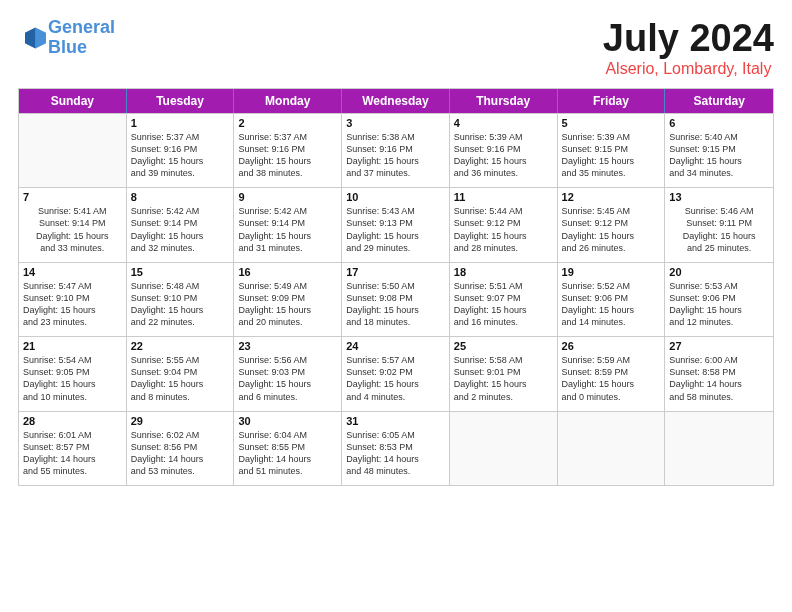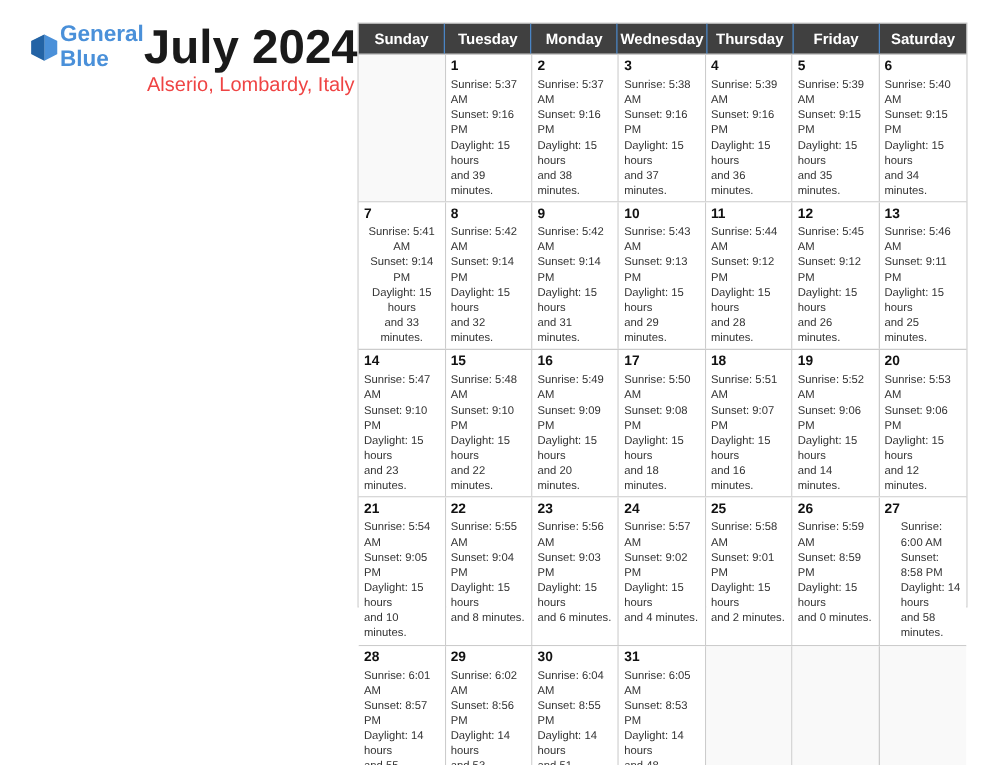--- a/index.html
+++ b/index.html
@@ -8,21 +8,21 @@
       background: #fff;
       width: 792px;
       height: 612px;
       overflow: hidden;
     }
     .page {
       width: 792px;
       height: 496px;
       padding: 18px 18px 10px 18px;
       display: flex;
-      flex-direction: row;
+      flex-direction: column;
     }
     .header {
       display: flex;
       align-items: flex-start;
       justify-content: space-between;
       margin-bottom: 10px;
     }
     .logo {
       display: flex;
       align-items: center;
@@ -57,21 +57,21 @@
     }
     .calendar {
       flex: 1;
       display: flex;
       flex-direction: column;
       border: 1px solid #ccc;
     }
     .cal-header-row {
       display: grid;
       grid-template-columns: repeat(7, 1fr);
-      background: #404040;
+      background: #a21caf;
     }
     .cal-header-cell {
       color: #fff;
       font-size: 12px;
       font-weight: bold;
       text-align: center;
       padding: 5px 2px;
       border-right: 1px solid #4a85c5;
     }
     .cal-header-cell:last-child { border-right: none; }
@@ -226,21 +226,21 @@
           </div>
           <div class="cal-cell">
             <span class="day-num">12</span>
             <div class="info" style="white-space: pre-line;">Sunrise: 5:45 AM
 Sunset: 9:12 PM
 Daylight: 15 hours
 and 26 minutes.</div>
           </div>
           <div class="cal-cell">
             <span class="day-num">13</span>
-            <div class="info" style="white-space: pre-line;">Sunrise: 5:46 AM
+            <div class="info" style="white-space: pre-line; text-align: center;">Sunrise: 5:46 AM
 Sunset: 9:11 PM
 Daylight: 15 hours
 and 25 minutes.</div>
           </div>
         </div>
         <div class="cal-row">
           <div class="cal-cell">
             <span class="day-num">14</span>
             <div class="info" style="white-space: pre-line;">Sunrise: 5:47 AM
 Sunset: 9:10 PM
@@ -328,21 +328,21 @@
           </div>
           <div class="cal-cell">
             <span class="day-num">26</span>
             <div class="info" style="white-space: pre-line;">Sunrise: 5:59 AM
 Sunset: 8:59 PM
 Daylight: 15 hours
 and 0 minutes.</div>
           </div>
           <div class="cal-cell">
             <span class="day-num">27</span>
-            <div class="info" style="white-space: pre-line; margin-left: 13px;">Sunrise: 6:00 AM
+            <div class="info" style="white-space: pre-line;">Sunrise: 6:00 AM
 Sunset: 8:58 PM
 Daylight: 14 hours
 and 58 minutes.</div>
           </div>
         </div>
         <div class="cal-row">
           <div class="cal-cell">
             <span class="day-num">28</span>
             <div class="info" style="white-space: pre-line;">Sunrise: 6:01 AM
 Sunset: 8:57 PM

